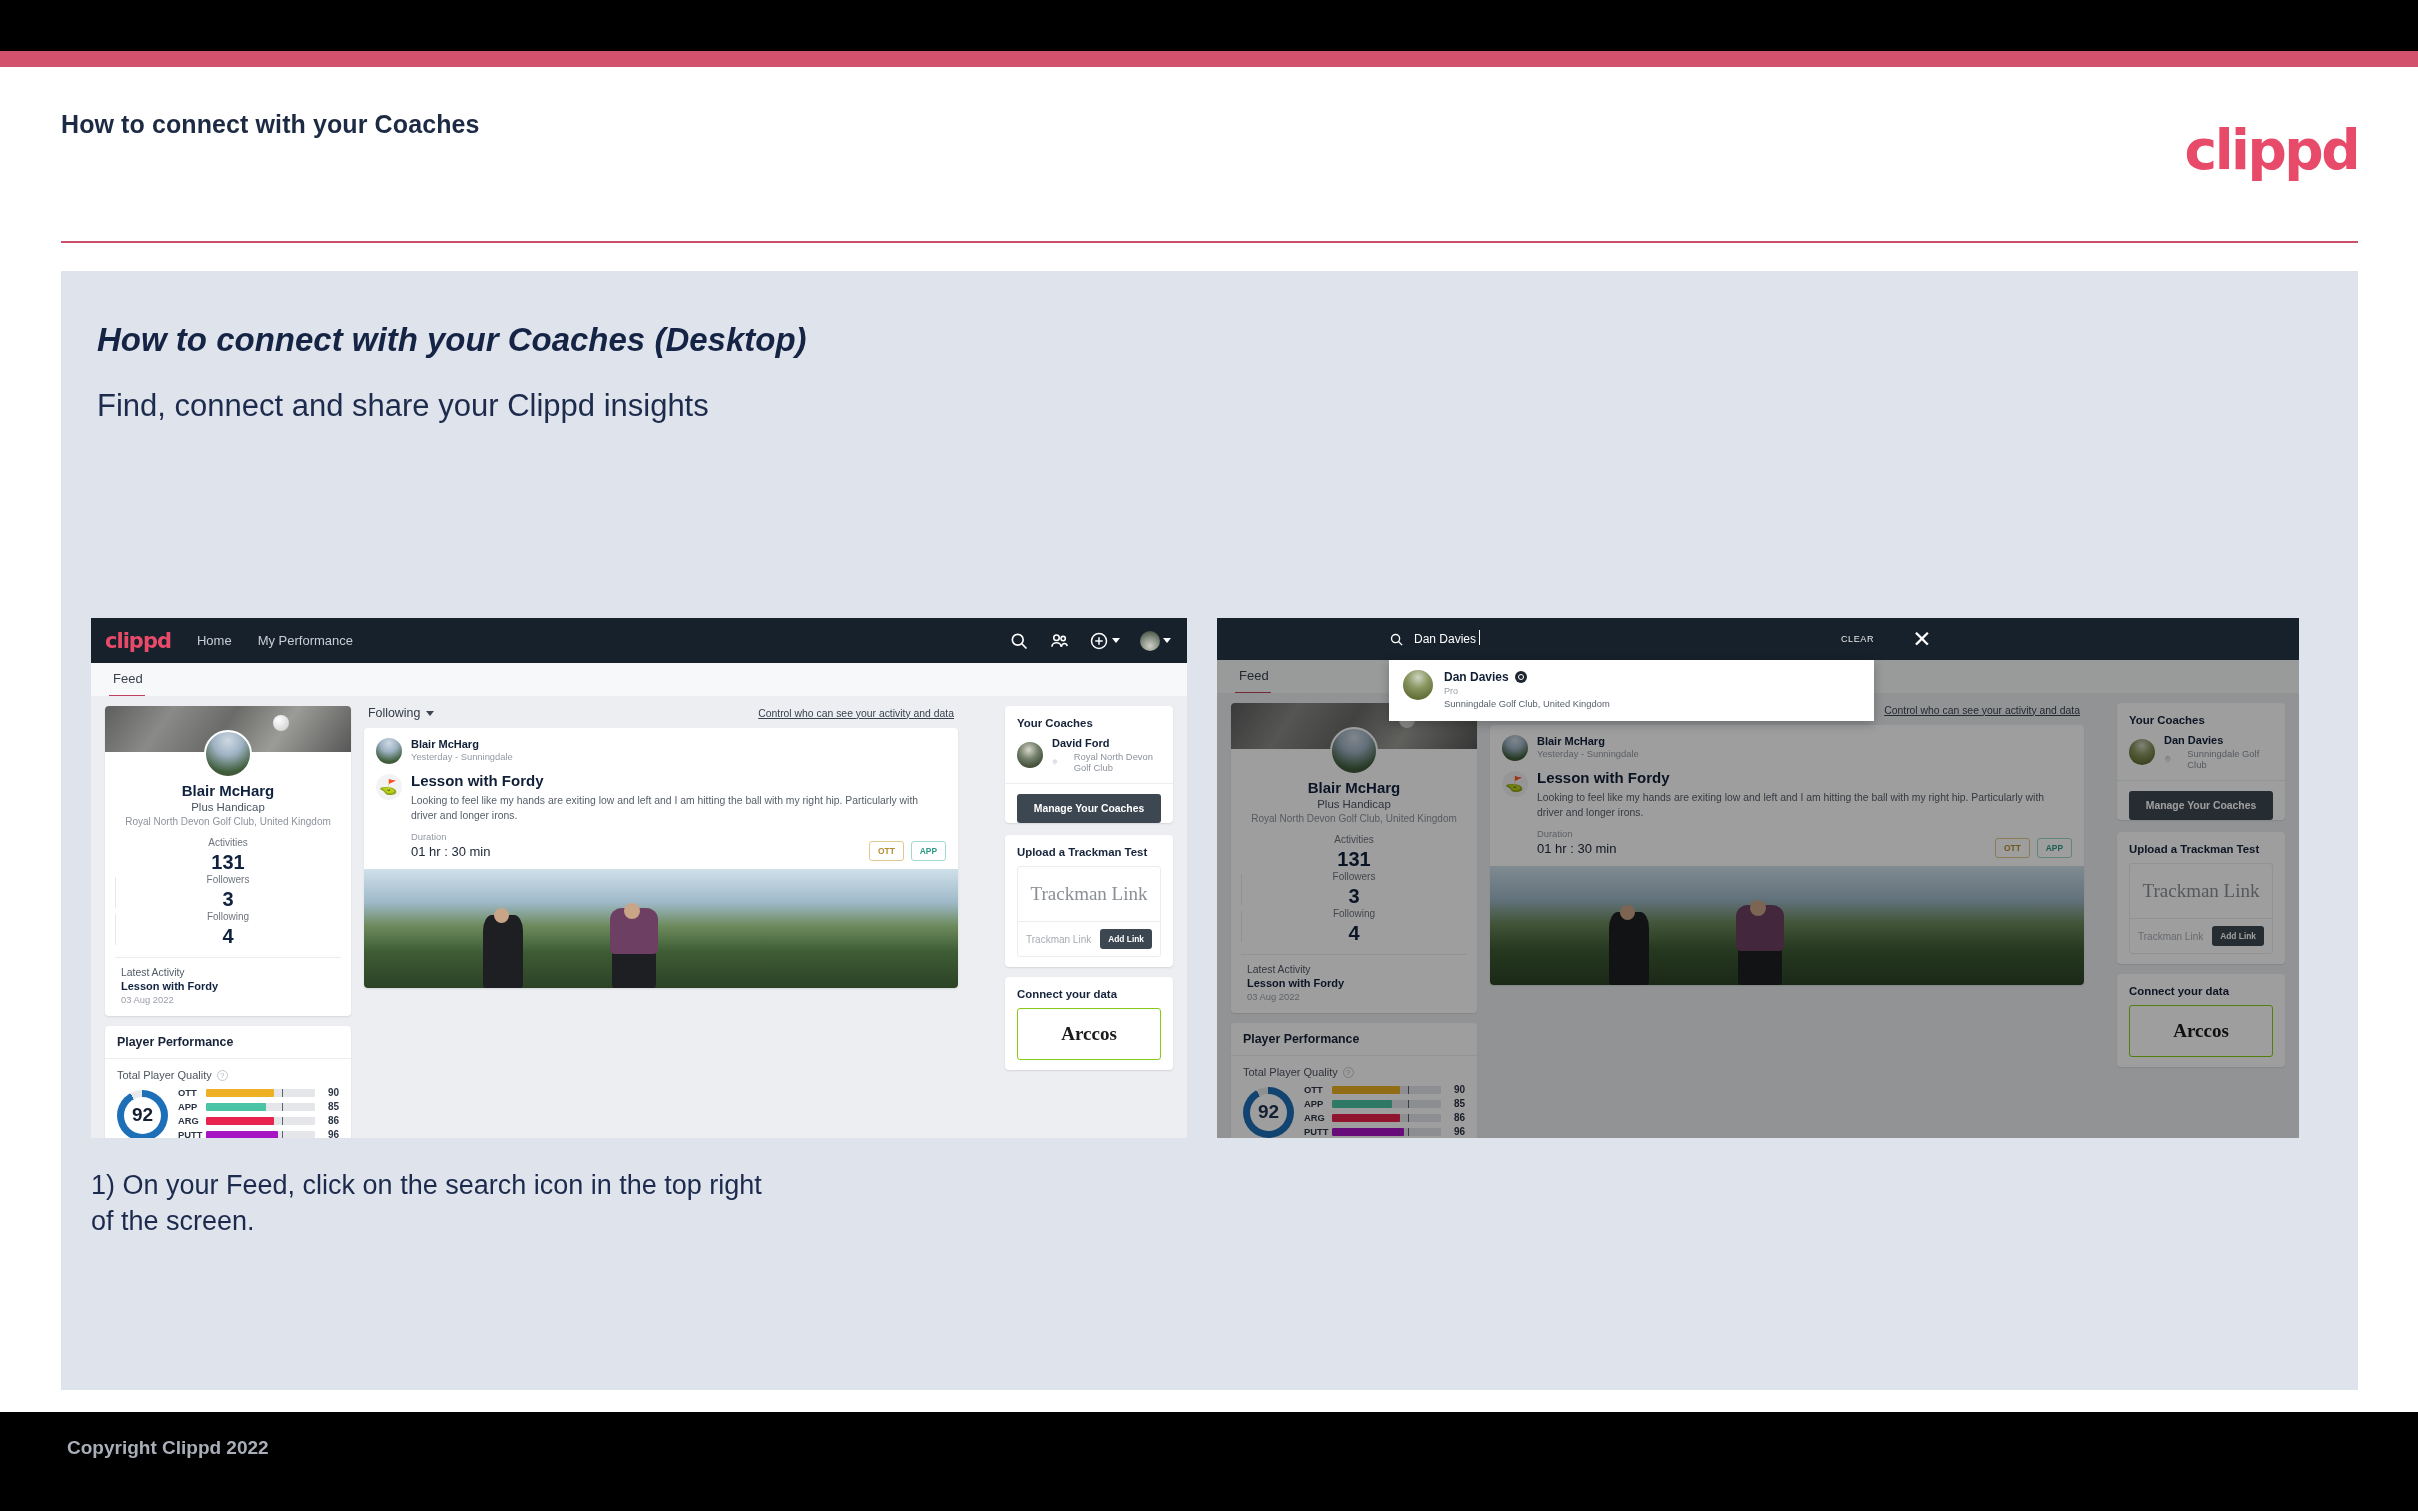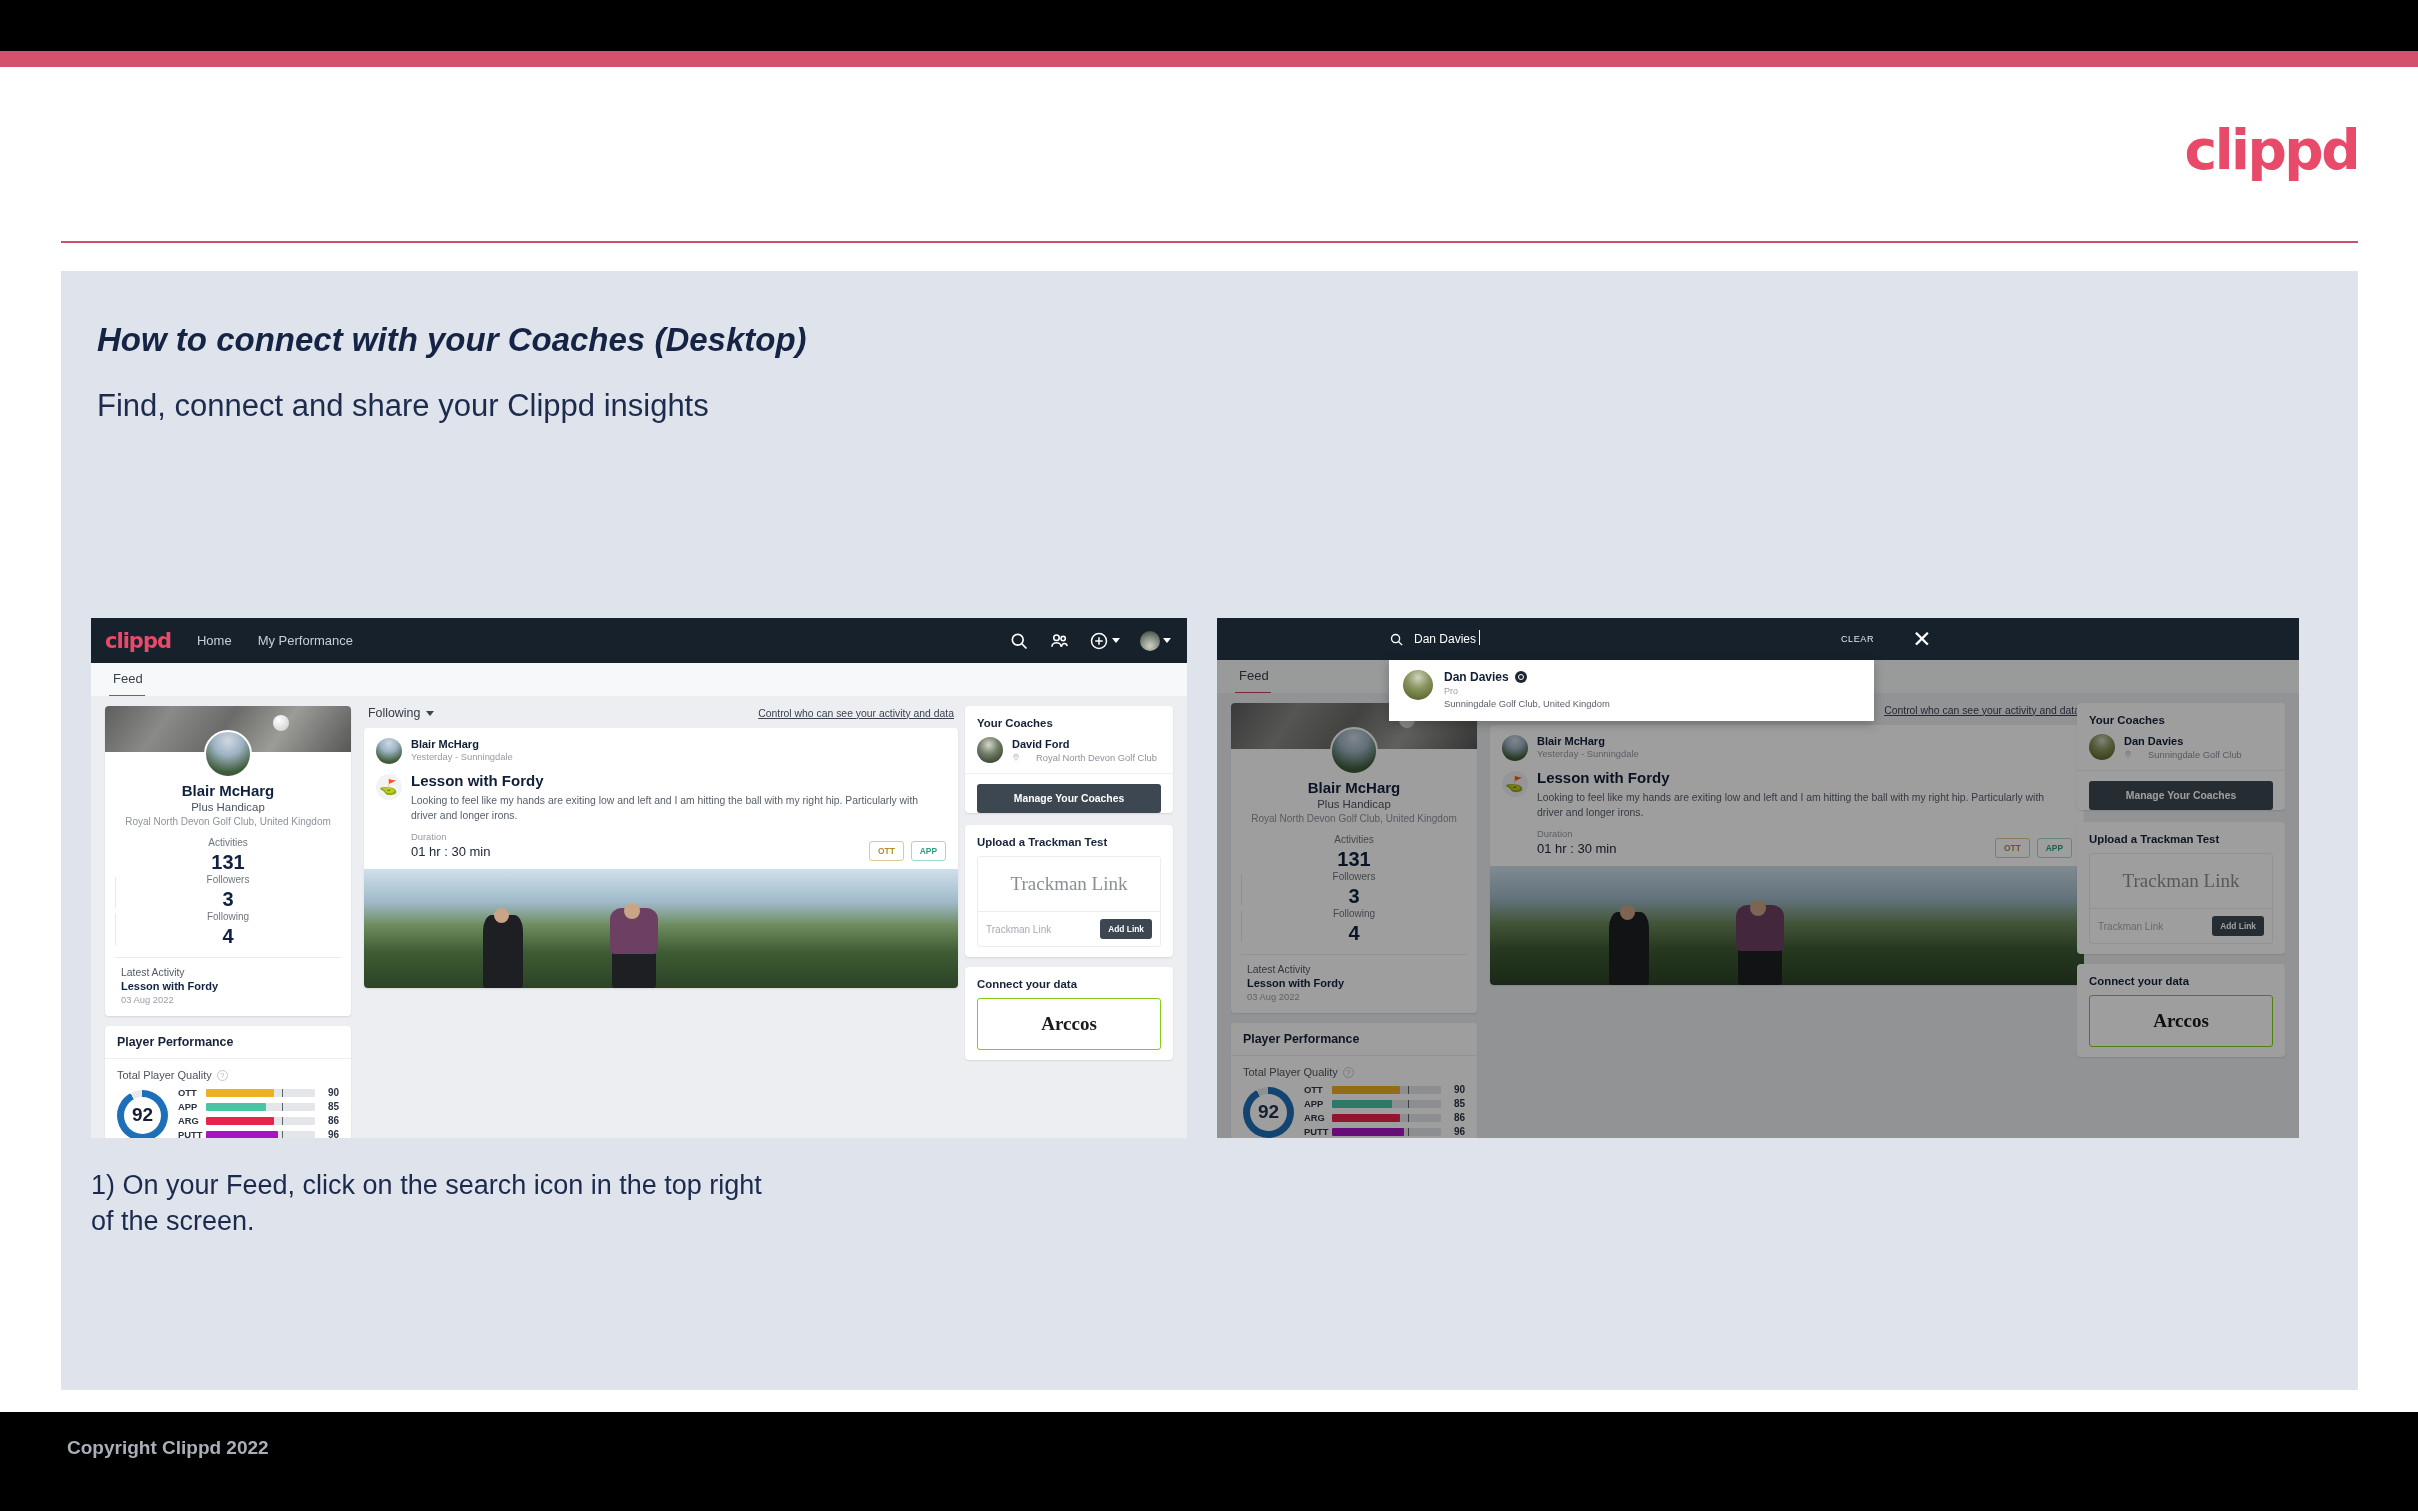--- a/index.html
+++ b/index.html
@@ -164,21 +164,21 @@
   .tag-app { color:#2b9c85; border:1px solid #9fd9cd; }
   .post-img {
     height: 119px; position:relative; overflow:hidden;
     background: linear-gradient(180deg,#cfe0ea 0%,#9fb9c9 28%,#6c8a5c 48%,#3e5c34 70%,#2c4226 100%);
   }
   .golfer { position:absolute; bottom:0; background:#1d1f23; border-radius:22% 22% 6% 6%; }
   .gshirt { position:absolute; border-radius:25% 25% 10% 10%; }
   .ghead { position:absolute; border-radius:50%; background:#caa487; }
 
   
-  .col-right { right: 14px; top: 10px; width: 208px; }
+  .col-right { right: 14px; top: 10px; width: 168px; }
   .rc-hd { font-size:11.4px; font-weight:bold; color:#16233a; padding:11px 12px 8px; }
   .coach { display:flex; gap:9px; align-items:center; padding: 0 12px 10px; border-bottom:1px solid #eceef0; }
   .coach-av { width:26px;height:26px;border-radius:50%;flex:0 0 26px; }
   .coach-av.a { background: radial-gradient(circle at 45% 30%, #d7d7cb 0%, #74806b 40%, #1f2a18 100%); }
   .coach-av.b { background: radial-gradient(circle at 50% 25%, #cdd5c1 0%, #8a9560 40%, #4a5a1e 100%); }
   .coach-nm { font-size:11px; font-weight:bold; color:#101f38; }
   .coach-cl { font-size:9.4px; color:#8d939c; margin-top:2px; display:flex; align-items:center; gap:16px; }
   .pin { width:8px;height:8px; }
   .btn-dark {
     display:block; margin: 10px 12px 12px; background:#3d4752; color:#fff;
@@ -225,20 +225,21 @@
   #cap1 { left:91px; top:1117px; width: 693px; }
   #cap2 { left:1217px; top:1111px; width: 693px; }
 </style>
 </head>
 <body>
 
 <div class="slide-wrap">
   <div class="top-rule"></div>
 
   <div class="hdr">
+    <div class="hdr-title">How to connect with your Coaches</div>
     <div class="logo">clippd</div>
   </div>
   <div class="hdr-underline"></div>
 
   <div class="panel">
     <div class="panel-title">How to connect with your Coaches (Desktop)</div>
     <div class="panel-sub">Find, connect and share your Clippd insights</div>
   </div>
 
   <div class="shot" id="shot1">

